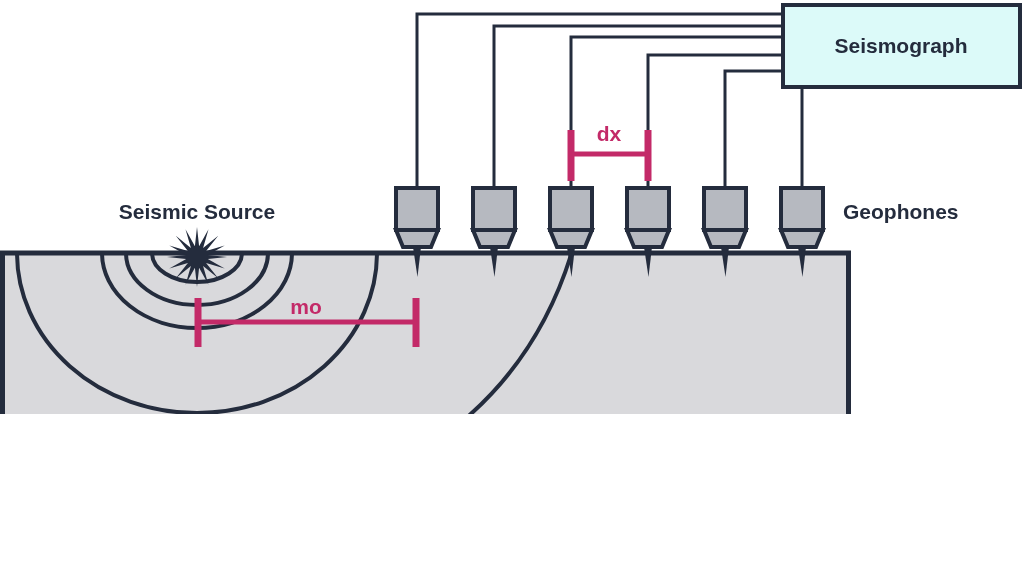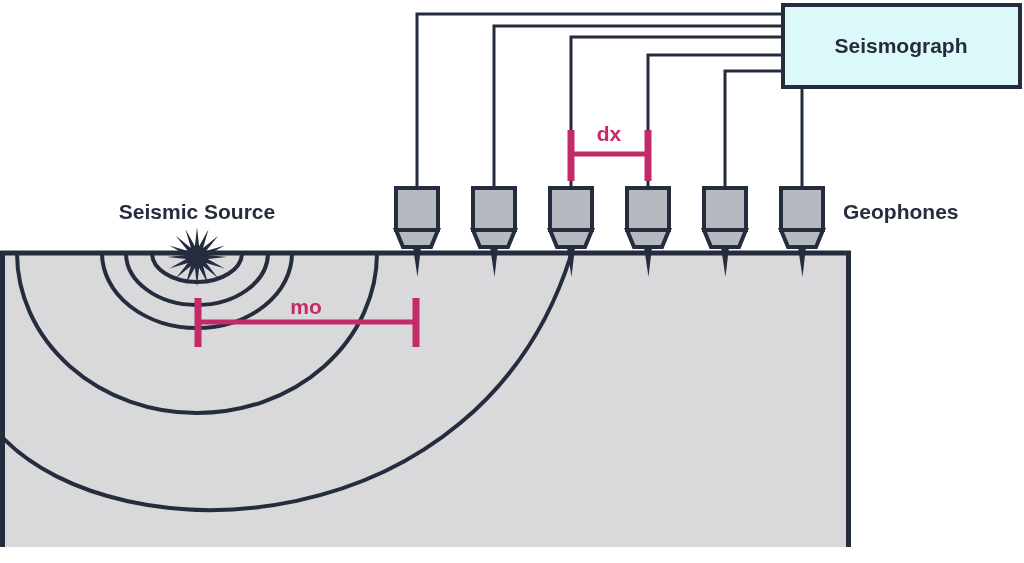--- a/index.html
+++ b/index.html
@@ -5,21 +5,21 @@
   :root{
     --ink:#242c3d;
     --accent:#c32a68;
     --box-fill:#dcfaf9;
     --ground-fill:#d9d9dc;
     --device-fill:#b6b9c0;
     --page-bg:#ffffff;
   }
   html,body{margin:0;padding:0;background:var(--page-bg);}
   .stage{
-    width:1024px;height:547px;position:relative;overflow:hidden;
+    width:1024px;height:414px;position:relative;overflow:hidden;
     background:var(--page-bg);
     font-family:"Liberation Sans",sans-serif;
   }
   svg{display:block;}
   .wire{stroke:var(--ink);stroke-width:3;fill:none;}
   .box{fill:var(--box-fill);stroke:var(--ink);stroke-width:4;}
   .ground{fill:var(--ground-fill);stroke:var(--ink);stroke-width:5;}
   .arc{fill:none;stroke:var(--ink);stroke-width:4;}
   .device{fill:var(--device-fill);stroke:var(--ink);stroke-width:4;stroke-linejoin:miter;}
   .spike{fill:var(--ink);stroke:none;}

